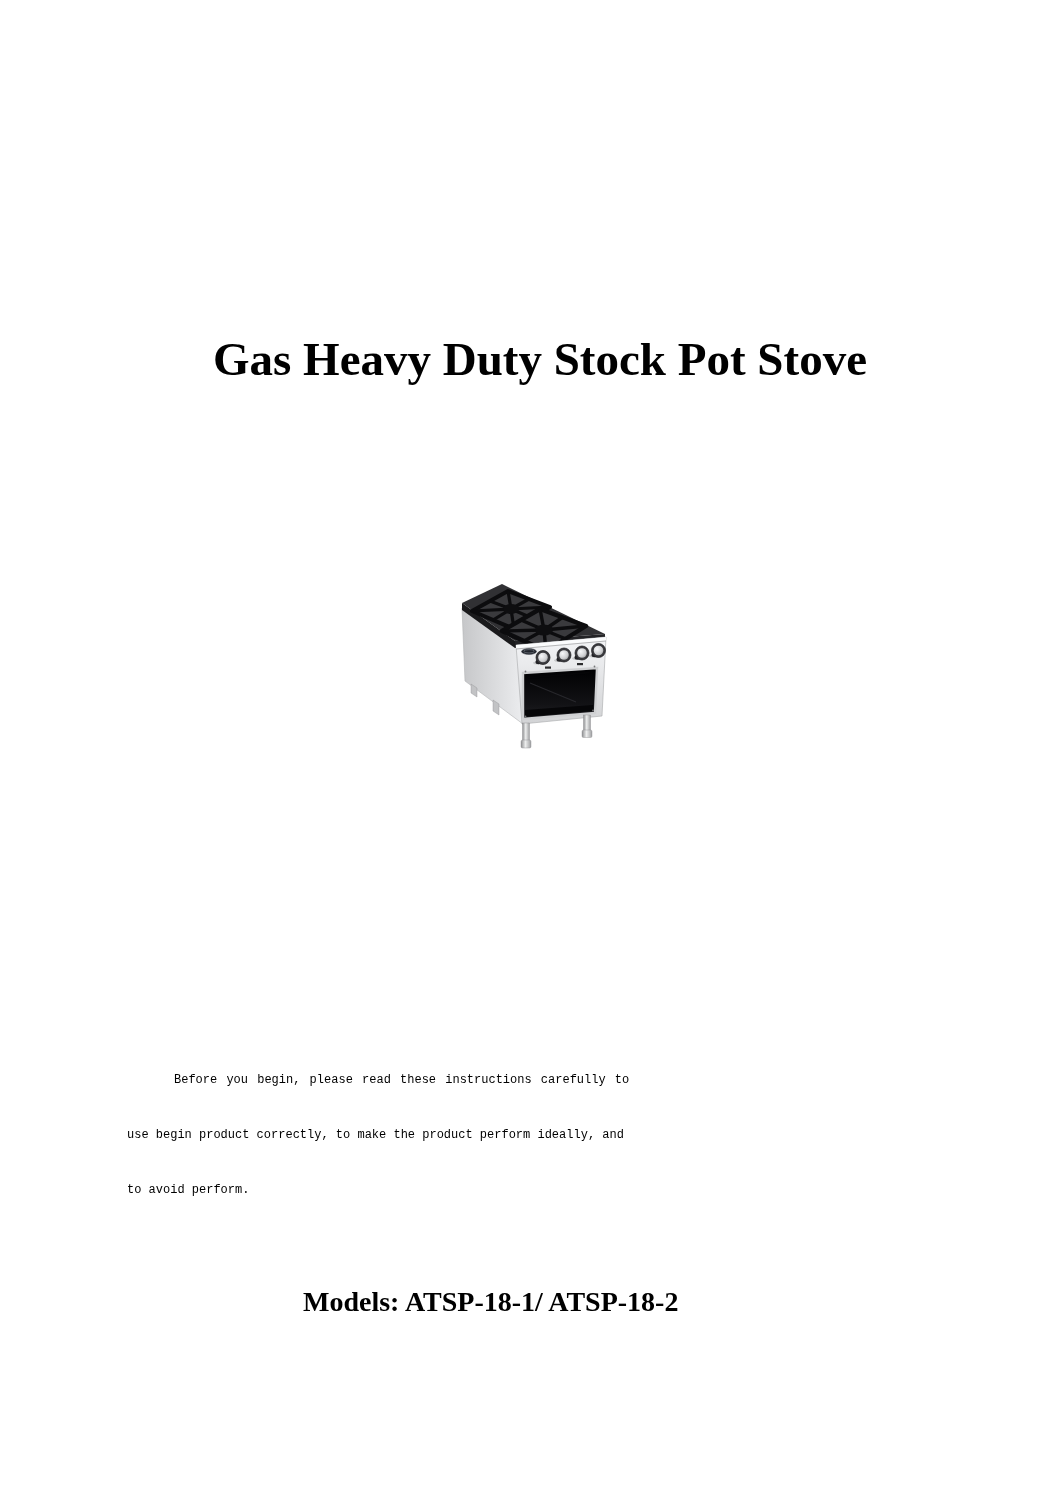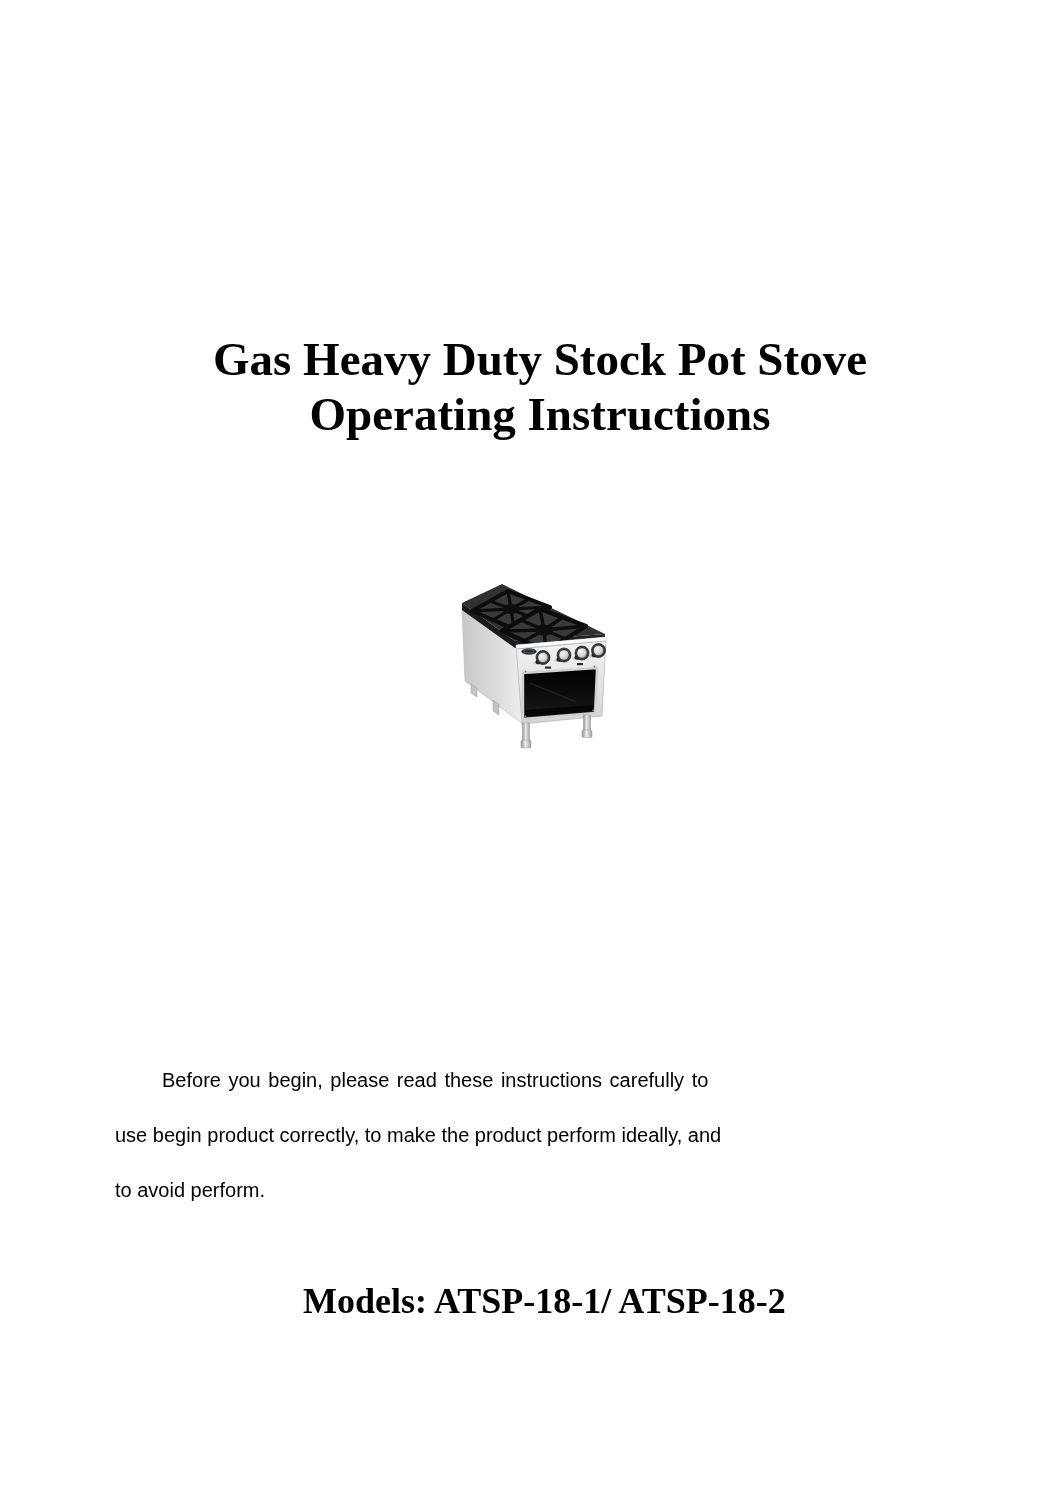--- a/index.html
+++ b/index.html
@@ -27,48 +27,47 @@
   }
   .product-photo {
     position: absolute;
     left: 450px;
     top: 535px;
     width: 170px;
     height: 180px;
   }
   .intro-block {
     position: absolute;
-    left: 115px;
+    left: 127px;
     top: 1017px;
     width: 860px;
-    font-family: Liberation Sans, sans-serif;
-    font-size: 20px;
+    font-family: Liberation Mono, monospace;
+    font-size: 12px;
     line-height: 55px;
     white-space: nowrap;
   }
   .intro-line-first { padding-left: 47px; word-spacing: 2px; }
   .model-line {
     position: absolute;
     font-weight: bold;
-    font-size: 36px;
+    font-size: 28px;
     line-height: 57px;
     font-family: "Liberation Serif", "DejaVu Serif", serif;
     white-space: nowrap;
   }
   .model-line-1 { left: 303px; top: 1237px; }
   .model-line-2 { left: 408px; top: 1294px; }
 </style>
 </head>
 <body>
 
 <div class="page">
 
   <div class="title-block">
     <div>Gas Heavy Duty Stock Pot Stove</div>
-    <div>Operating Instructions</div>
   </div>
 
   <svg class="product-photo" viewBox="0 0 170 180" xmlns="http://www.w3.org/2000/svg">
     <defs>
       <linearGradient id="gSide" x1="0" y1="0" x2="1" y2="0">
         <stop offset="0" stop-color="#c6c7c9"></stop>
           <stop offset="1" stop-color="#ecedef"></stop>
       </linearGradient>
       <linearGradient id="gFront" x1="0" y1="0" x2="0" y2="1">
         <stop offset="0" stop-color="#f4f5f7"></stop>

